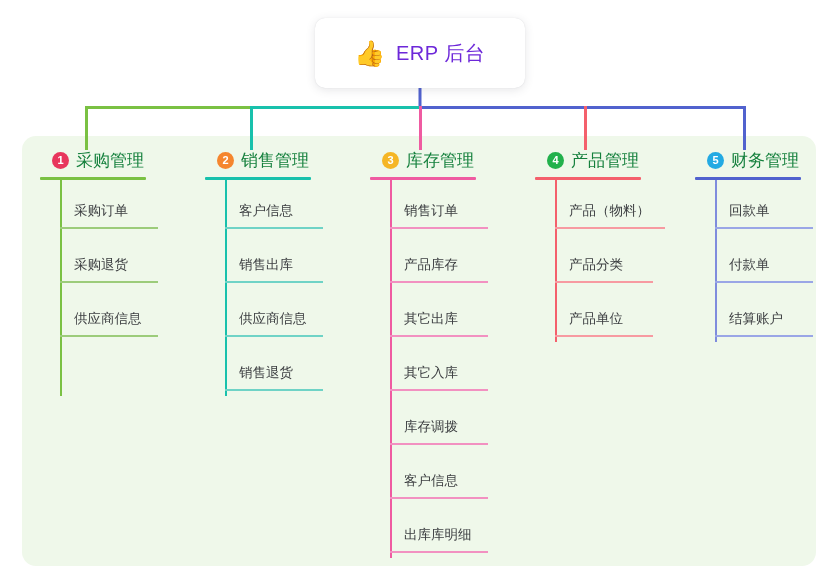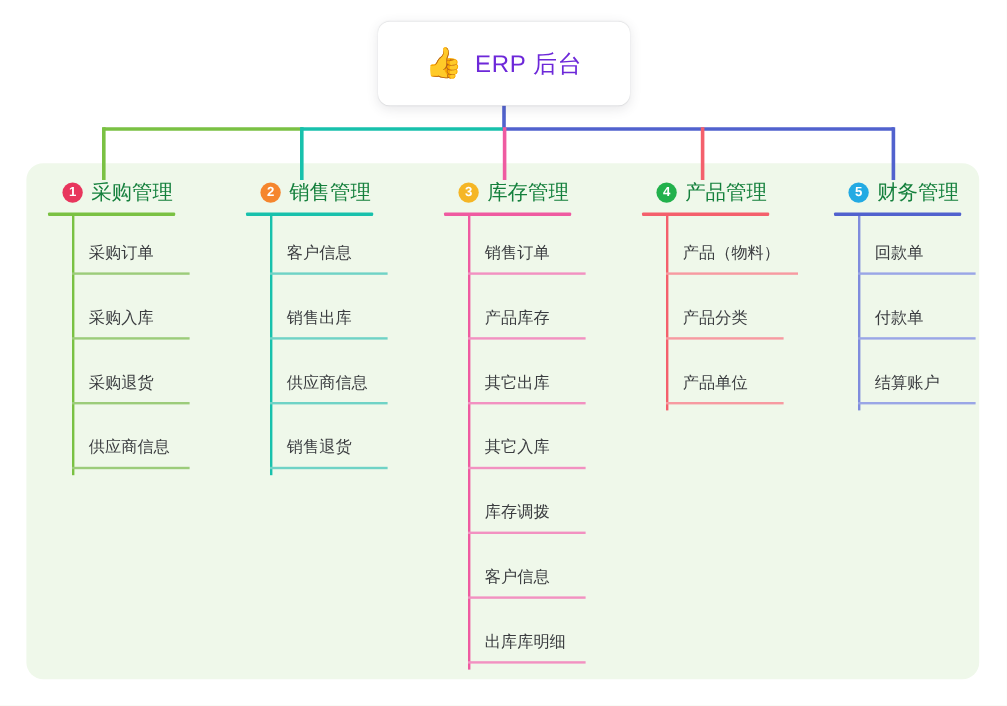--- a/index.html
+++ b/index.html
@@ -171,24 +171,20 @@
       <span class="branch-title">采购管理</span>
     </div>
     <div class="branch-rule" style="background:#7ac143; width:106px;"></div>
     <div class="children" style="height:216px;">
       <div class="spine" style="background:#7ac143; height:216px;"></div>
       <div class="child">
         <span class="child-label">采购订单</span>
         <span class="child-rule" style="background:#9ccc7a;"></span>
       </div>
       <div class="child">
-        <span class="child-label">采购入库</span>
-        <span class="child-rule" style="background:#9ccc7a;"></span>
-      </div>
-      <div class="child">
         <span class="child-label">采购退货</span>
         <span class="child-rule" style="background:#9ccc7a;"></span>
       </div>
       <div class="child">
         <span class="child-label">供应商信息</span>
         <span class="child-rule" style="background:#9ccc7a;"></span>
       </div>
     </div>
   </div>
 

